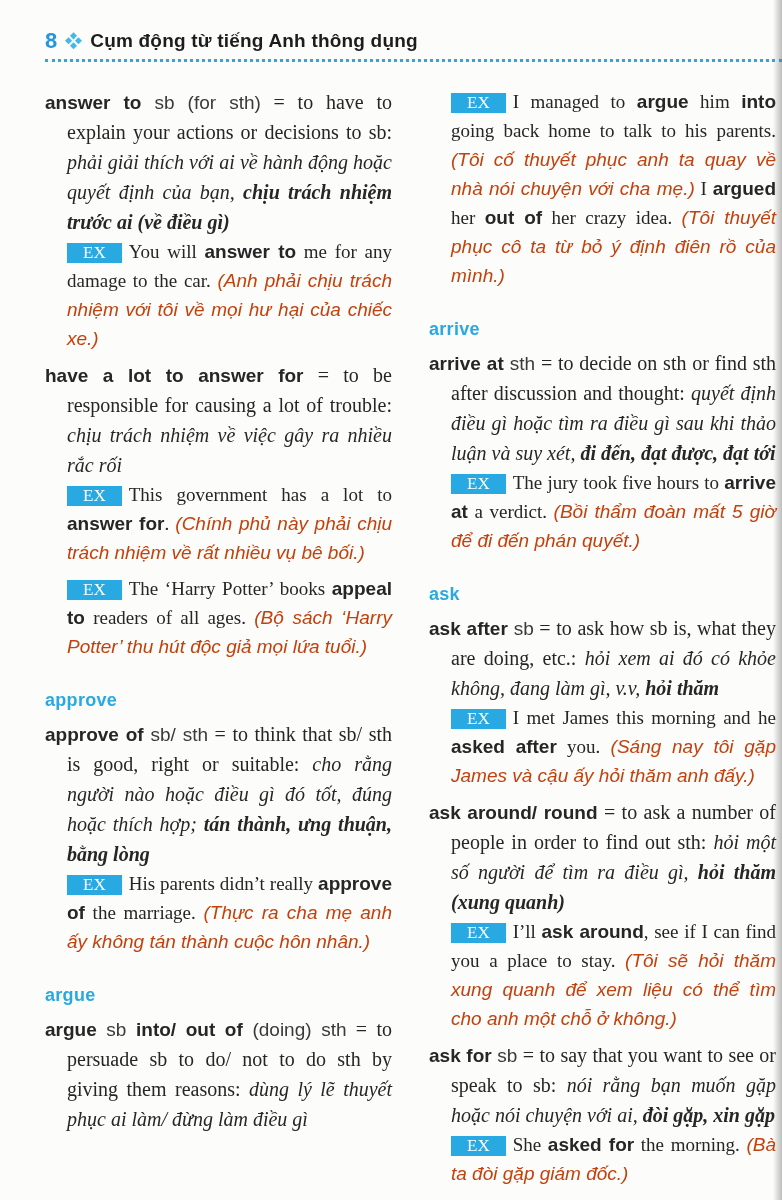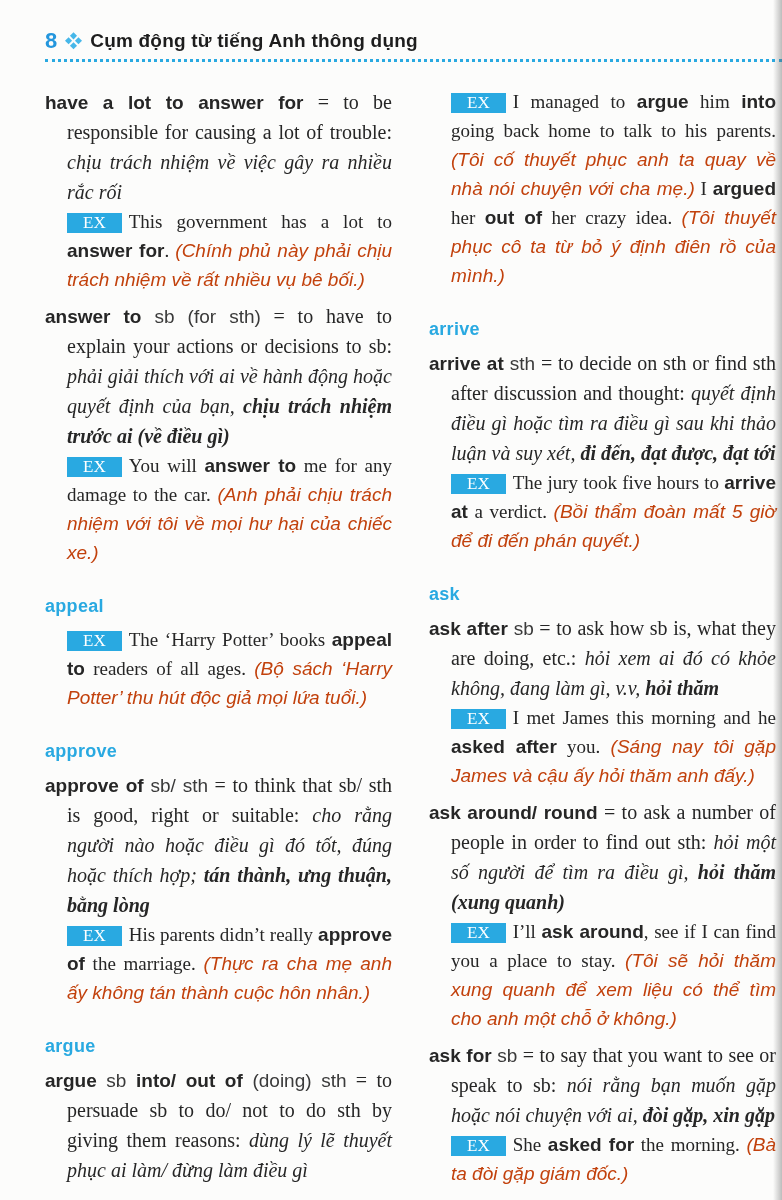--- a/index.html
+++ b/index.html
@@ -88,28 +88,27 @@
         <i></i>
         <i></i>
         <i></i>
       </span>
     <span class="page-title">Cụm động từ tiếng Anh thông dụng</span>
   </div>
   <div class="dotted-rule"></div>
 
   <div class="col col-left">
       <div class="entry">
+        <div class="entry-main"><span class="seg-hw">answer to</span><span class="seg-gram"> sb (for sth)</span><span class="seg-def"> = to have to explain your actions or decisions to sb: </span><span class="seg-vi">phải giải thích với ai về hành động hoặc quyết định của bạn, </span><span class="seg-vib">chịu trách nhiệm trước ai (về điều gì)</span></div>
+        <div class="entry-ex"><span class="ex-badge">EX</span><span class="seg-en">You will </span><span class="seg-enb">answer to</span><span class="seg-en"> me for any damage to the car. </span><span class="seg-envi">(Anh phải chịu trách nhiệm với tôi về mọi hư hại của chiếc xe.)</span></div>
+      </div>
+      <div class="entry">
         <div class="entry-main"><span class="seg-hw">have a lot to answer for</span><span class="seg-def"> = to be responsible for causing a lot of trouble: </span><span class="seg-vi">chịu trách nhiệm về việc gây ra nhiều rắc rối</span></div>
         <div class="entry-ex"><span class="ex-badge">EX</span><span class="seg-en">This government has a lot to </span><span class="seg-enb">answer for</span><span class="seg-en">. </span><span class="seg-envi">(Chính phủ này phải chịu trách nhiệm về rất nhiều vụ bê bối.)</span></div>
       </div>
-      <div class="entry">
-        <div class="entry-main"><span class="seg-hw">answer to</span><span class="seg-gram"> sb (for sth)</span><span class="seg-def"> = to have to explain your actions or decisions to sb: </span><span class="seg-vi">phải giải thích với ai về hành động hoặc quyết định của bạn, </span><span class="seg-vib">chịu trách nhiệm trước ai (về điều gì)</span></div>
-        <div class="entry-ex"><span class="ex-badge">EX</span><span class="seg-en">You will </span><span class="seg-enb">answer to</span><span class="seg-en"> me for any damage to the car. </span><span class="seg-envi">(Anh phải chịu trách nhiệm với tôi về mọi hư hại của chiếc xe.)</span></div>
-      </div>
-      <div class="heading">appeal</div>
       <div class="entry">
         <div class="entry-ex"><span class="ex-badge">EX</span><span class="seg-en">The ‘Harry Potter’ books </span><span class="seg-enb">appeal to</span><span class="seg-en"> readers of all ages. </span><span class="seg-envi">(Bộ sách ‘Harry Potter’ thu hút độc giả mọi lứa tuổi.)</span></div>
       </div>
       <div class="heading">approve</div>
       <div class="entry">
         <div class="entry-main"><span class="seg-hw">approve of</span><span class="seg-gram"> sb/ sth</span><span class="seg-def"> = to think that sb/ sth is good, right or suitable: </span><span class="seg-vi">cho rằng người nào hoặc điều gì đó tốt, đúng hoặc thích hợp; </span><span class="seg-vib">tán thành, ưng thuận, bằng lòng</span></div>
         <div class="entry-ex"><span class="ex-badge">EX</span><span class="seg-en">His parents didn’t really </span><span class="seg-enb">approve of</span><span class="seg-en"> the marriage. </span><span class="seg-envi">(Thực ra cha mẹ anh ấy không tán thành cuộc hôn nhân.)</span></div>
       </div>
       <div class="heading">argue</div>
       <div class="entry">

